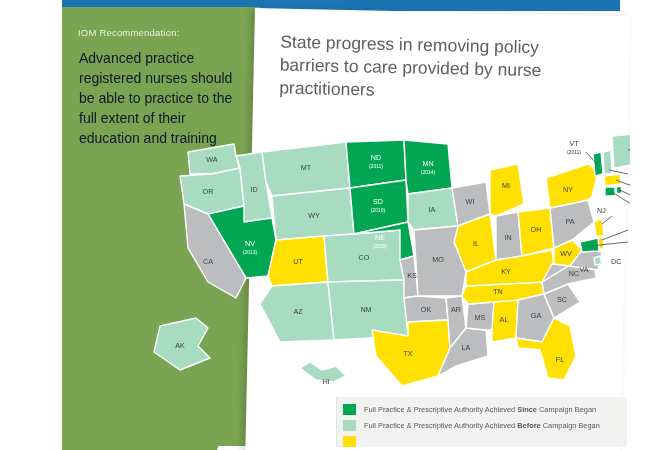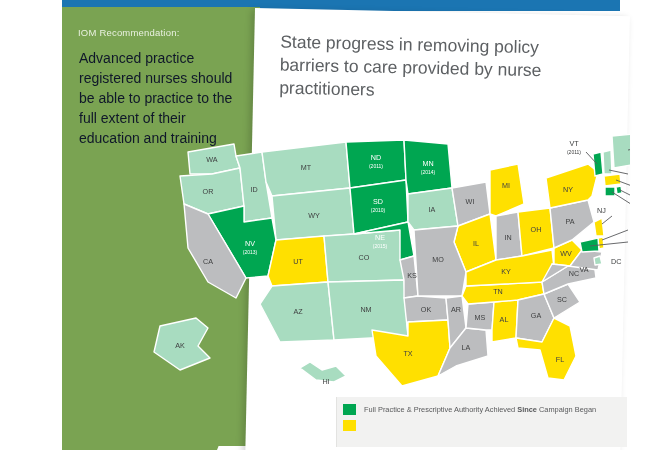--- a/index.html
+++ b/index.html
@@ -227,17 +227,21 @@
       </g>
     </svg>
   </div>
 
   <div class="legend">
     <div class="legend-row" style="margin-top:4px;">
       <span class="sw" style="background:#00a651;"></span>
       <span class="lg-txt"><span>Full Practice &amp; Prescriptive Authority Achieved </span><b>Since</b><span> Campaign Began</span></span>
     </div>
     <div class="legend-row">
+      <span class="sw" style="background:#a8dcc0;"></span>
+      <span class="lg-txt"><span>Full Practice &amp; Prescriptive Authority Achieved </span><b>Before</b><span> Campaign Began</span></span>
+    </div>
+    <div class="legend-row">
       <span class="sw" style="background:#ffe000;"></span>
     </div>
   </div>
 
 </div>
 
 </body></html>

